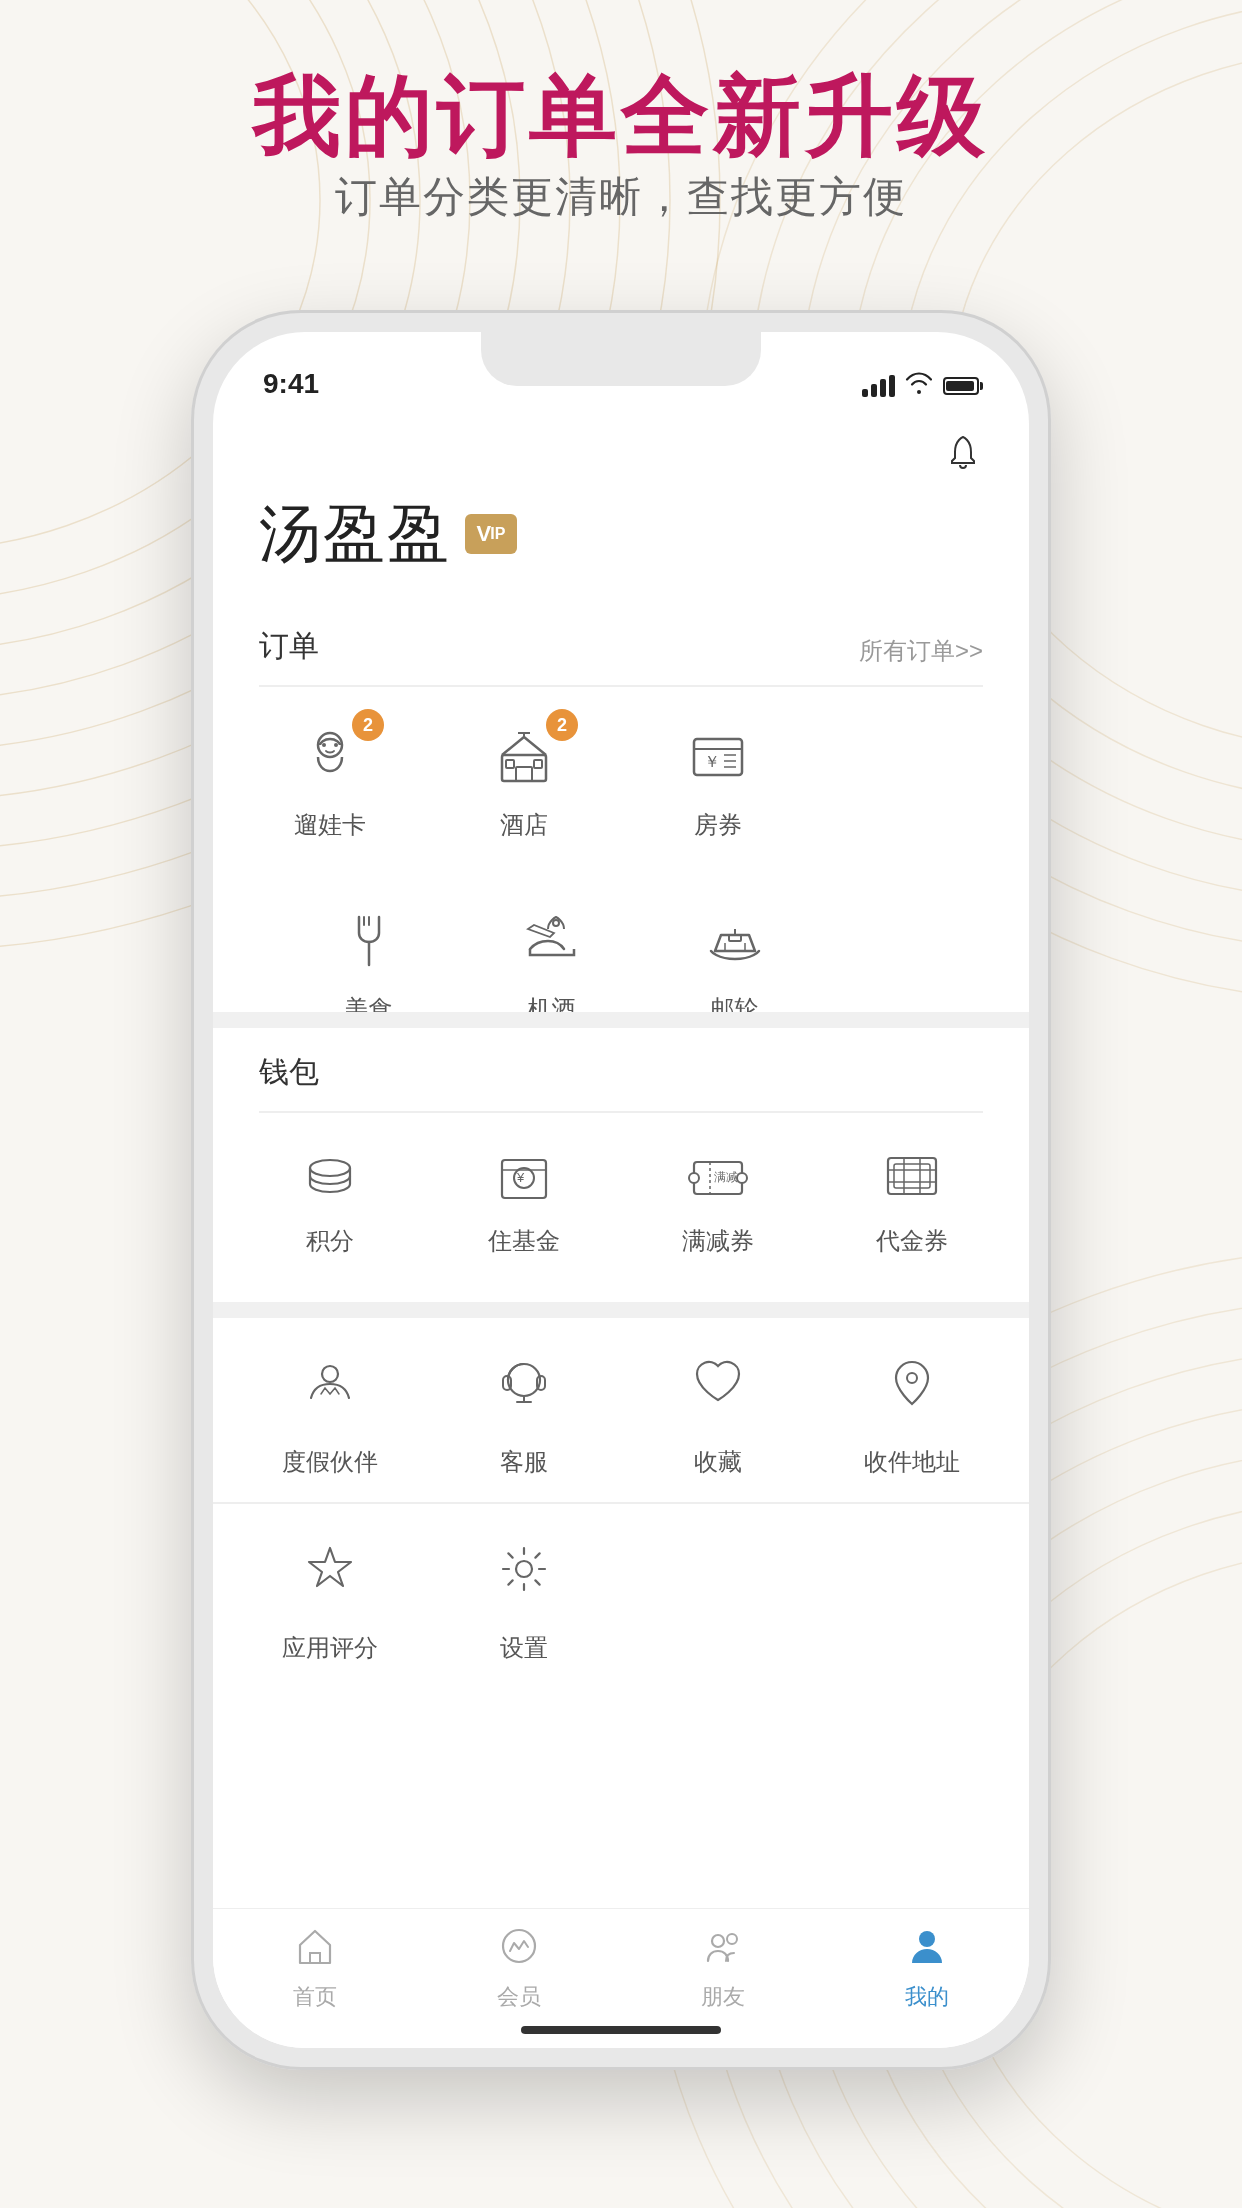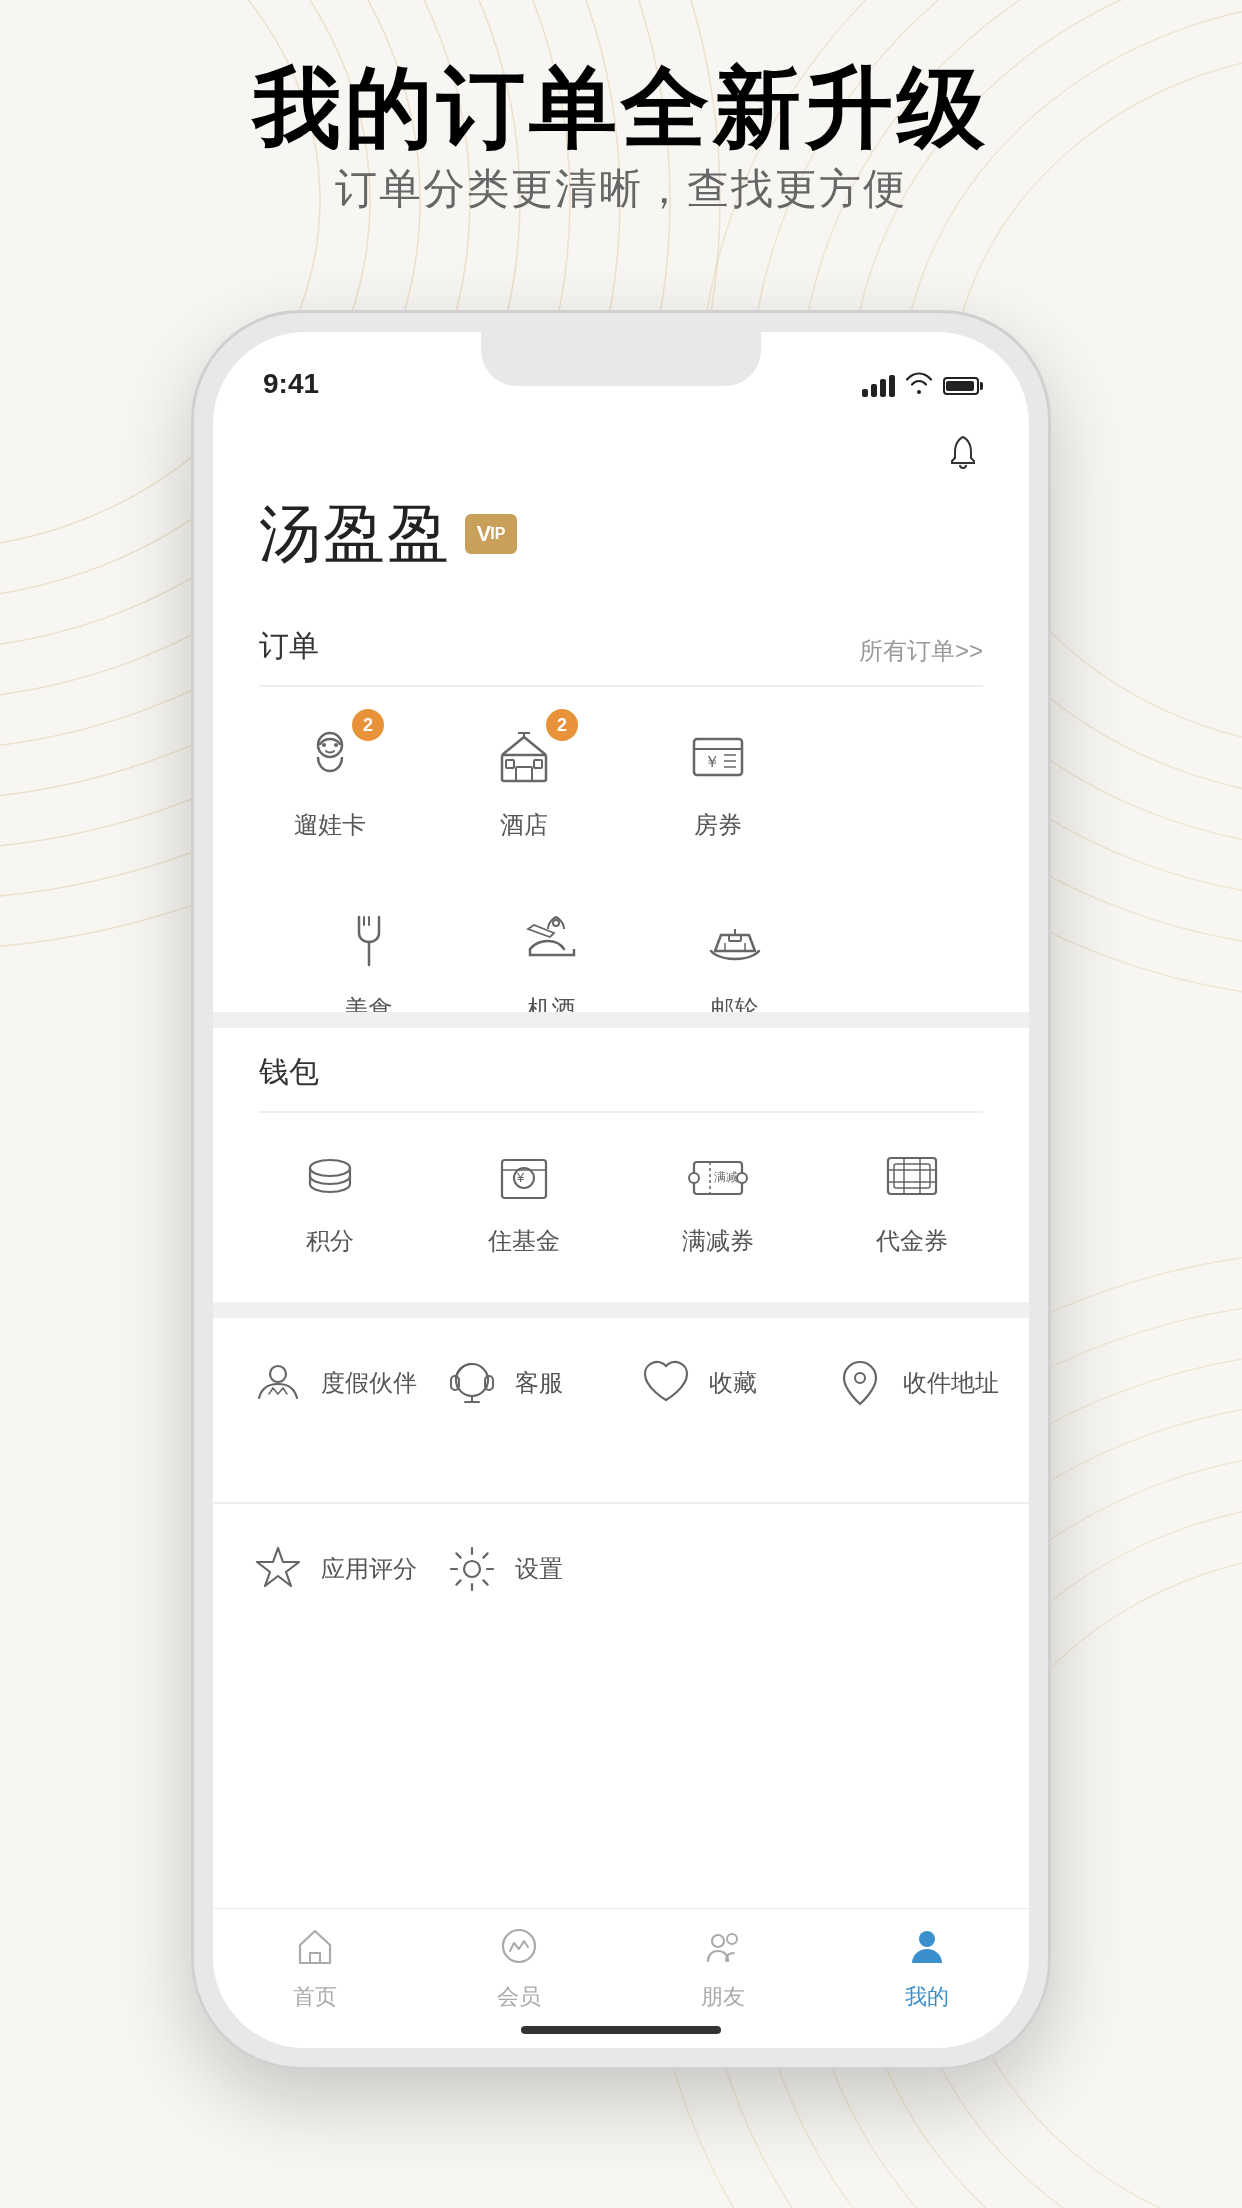--- a/index.html
+++ b/index.html
@@ -26,23 +26,24 @@
     .header-area {
       position: absolute;
       top: 60px;
       left: 0; right: 0;
       text-align: center;
       z-index: 2;
     }
     .header-title {
       font-size: 88px;
       font-weight: 800;
-      color: #000000;
+      color: #be185d;
       letter-spacing: 4px;
       line-height: 1.1;
+      margin-top: 8px;
     }
     .header-subtitle {
       font-size: 42px;
       color: #666;
       margin-top: 4px;
       letter-spacing: 2px;
     }
 
     
     .phone-frame {
@@ -297,23 +298,23 @@
     }
 
     
     .services-grid {
       display: grid;
       grid-template-columns: repeat(4, 1fr);
       padding: 10px 20px 10px;
     }
     .service-item {
       display: flex;
-      flex-direction: row;
-      align-items: center;
-      gap: 8px;
+      flex-direction: column;
+      align-items: center;
+      gap: 28px;
       padding: 20px 10px;
       cursor: pointer;
     }
     .service-icon {
       font-size: 52px;
       color: #666;
       width: 70px;
       height: 70px;
       display: flex;
       align-items: center;

